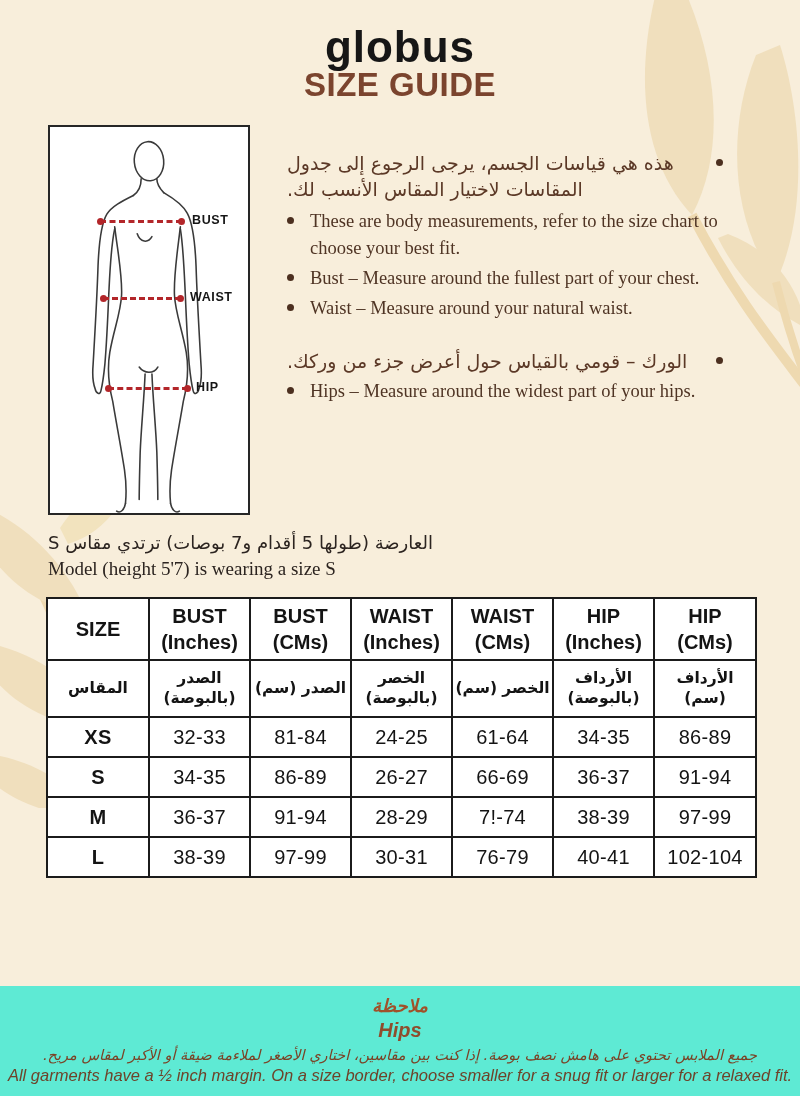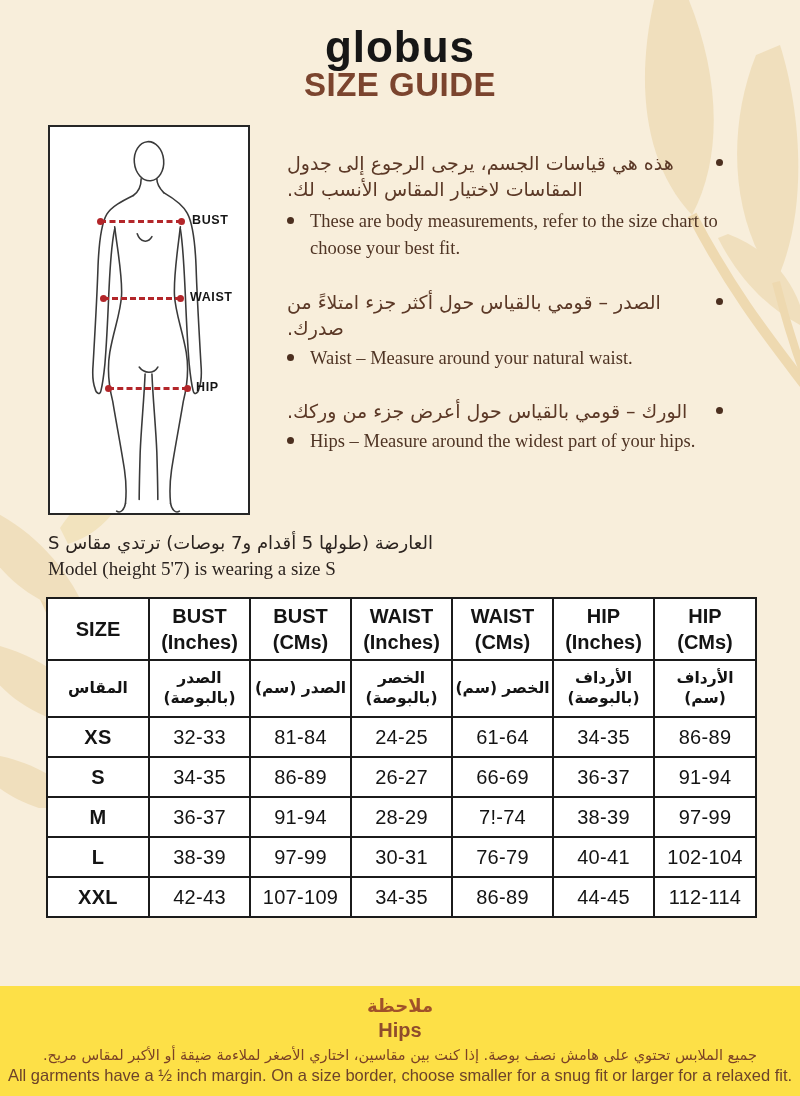--- a/index.html
+++ b/index.html
@@ -57,21 +57,21 @@
     border:2px solid #1b1b1b;text-align:center;vertical-align:middle;
     color:#141414;background:#ffffff;padding:0;}
   tr.hdr-en th{height:60px;font-size:20px;font-weight:700;line-height:1.3;}
   tr.hdr-ar th{height:55px;font-family:"DejaVu Sans", sans-serif;
     font-size:15.5px;font-weight:700;line-height:1.25;direction:rtl;}
   tr.data td{height:38px;font-size:20px;font-weight:500;letter-spacing:0.3px;text-align:center;}
   tr.data td.size{font-weight:700;}
 
   
   .note{position:absolute;left:0;top:986px;width:100%;height:110px;
-    background:#fde047;text-align:center;}
+    background:#5eead4;text-align:center;font-style:italic;}
   .note .t-ar{margin-top:9px;font-family:"DejaVu Sans", sans-serif;
     font-size:18px;font-weight:700;color:#a0512a;}
   .note .t-en{margin-top:3px;font-size:20px;font-weight:700;color:#8f4c2c;}
   .note .b-ar{margin-top:5px;font-family:"DejaVu Sans", sans-serif;
     font-size:14.5px;color:#7b4226;direction:rtl;}
   .note .b-en{margin-top:3px;font-size:16.5px;color:#6d432a;}
 </style>
 </head>
 <body>
 
@@ -123,23 +123,23 @@
 
 <div class="bullets">
   <div class="item ar">
     <div class="txt">هذه هي قياسات الجسم، يرجى الرجوع إلى جدول المقاسات لاختيار المقاس الأنسب لك.</div>
     <span class="dot"></span>
   </div>
   <div class="item en m6">
     <span class="dot"></span>
     <div class="txt">These are body measurements, refer to the size chart to choose your best fit.</div>
   </div>
-  <div class="item ar m28">
-    <div class="txt">الصدر – قومي بالقياس حول أكثر جزء امتلاءً من صدرك.</div>
-    <span class="dot"></span>
+  <div class="item en m4">
+    <span class="dot"></span>
+    <div class="txt">Bust – Measure around the fullest part of your chest.</div>
   </div>
   <div class="item en m4">
     <span class="dot"></span>
     <div class="txt">Waist – Measure around your natural waist.</div>
   </div>
   <div class="item ar m26">
     <div class="txt">الورك – قومي بالقياس حول أعرض جزء من وركك.</div>
     <span class="dot"></span>
   </div>
   <div class="item en m4">
@@ -253,29 +253,20 @@
   </tr>
   <tr class="data">
     <td class="size">L</td>
     <td>38-39</td>
     <td>97-99</td>
     <td>30-31</td>
     <td>76-79</td>
     <td>40-41</td>
     <td>102-104</td>
   </tr>
-  <tr class="data">
-    <td class="size">XXL</td>
-    <td>42-43</td>
-    <td>107-109</td>
-    <td>34-35</td>
-    <td>86-89</td>
-    <td>44-45</td>
-    <td>112-114</td>
-  </tr>
 </tbody>
   </table>
 
 <div class="note">
   <div class="t-ar">ملاحظة</div>
   <div class="t-en">Hips</div>
   <div class="b-ar">جميع الملابس تحتوي على هامش نصف بوصة. إذا كنت بين مقاسين، اختاري الأصغر لملاءمة ضيقة أو الأكبر لمقاس مريح.</div>
   <div class="b-en">All garments have a ½ inch margin. On a size border, choose smaller for a snug fit or larger for a relaxed fit.</div>
 </div>
 

